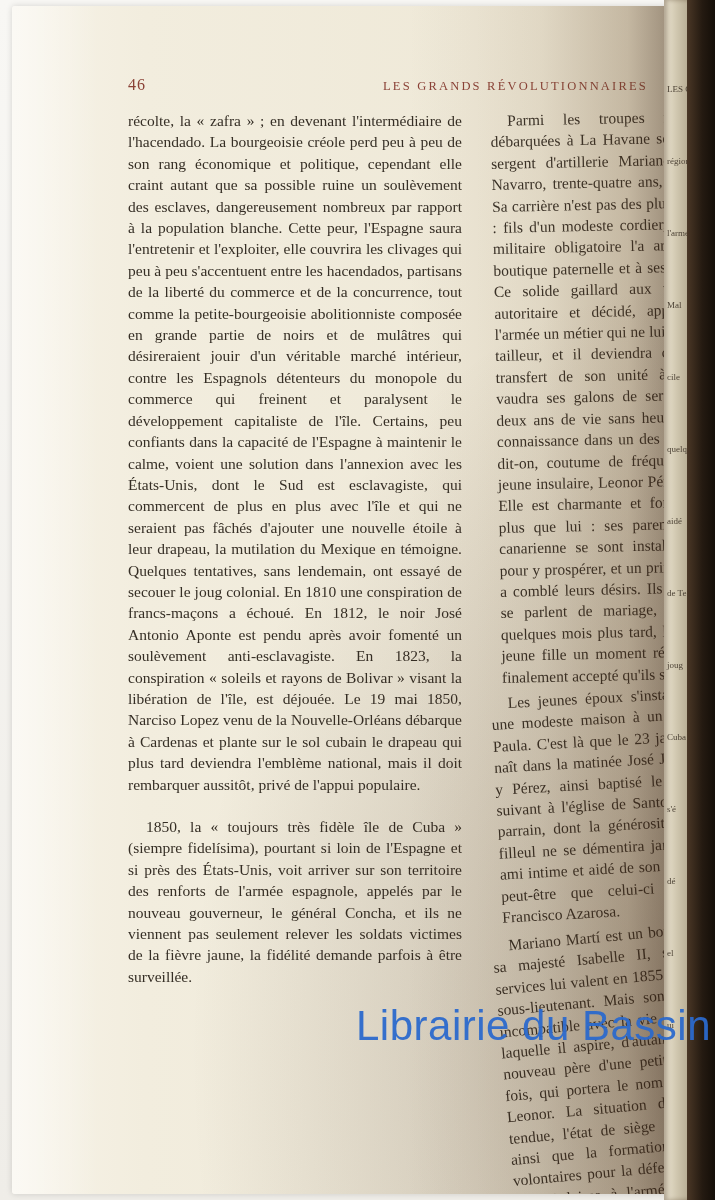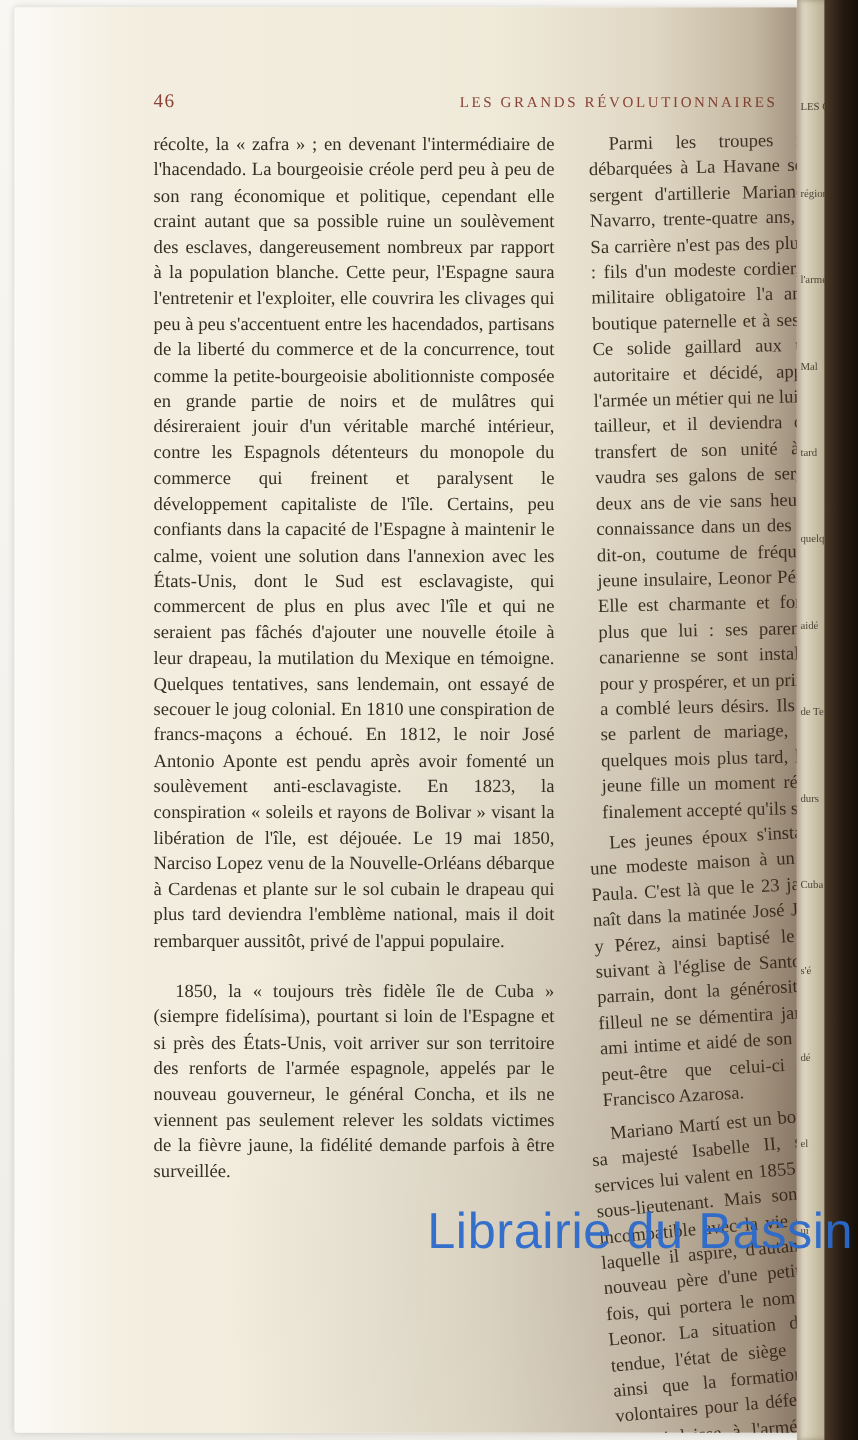--- a/index.html
+++ b/index.html
@@ -112,25 +112,25 @@
       </div>
     </div>
 
   </div>
 
   <div class="edge-sliver">
     <span>LES G</span>
     <span>région</span>
     <span>l'armé</span>
     <span>Mal</span>
-    <span>tard</span>
+    <span>cile</span>
     <span>quelqu</span>
     <span>aidé</span>
     <span>de Te</span>
-    <span>durs</span>
+    <span>joug</span>
     <span>Cuba</span>
     <span>s'é</span>
     <span>dé</span>
     <span>el</span>
     <span>ui</span>
   </div>
 
   <div class="cover"></div>
 
   <div class="watermark">Librairie du Bassin</div>

